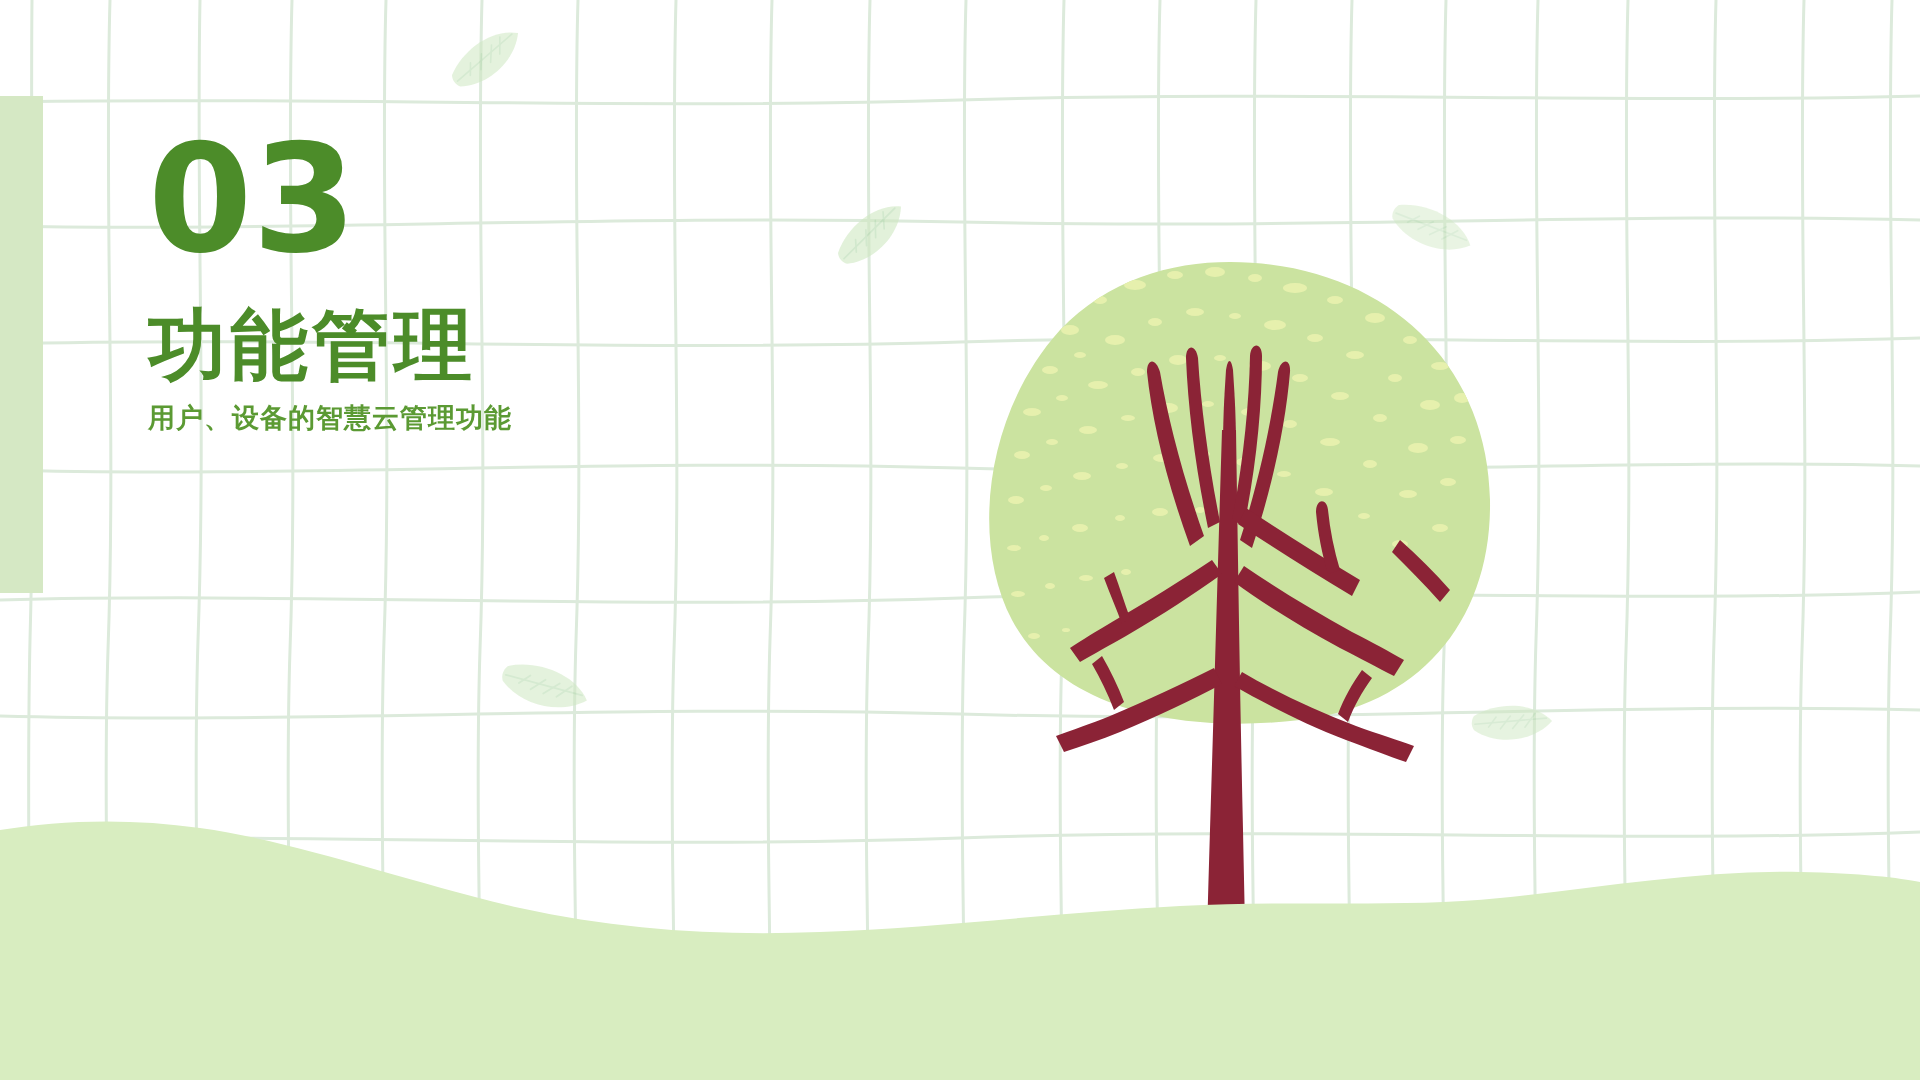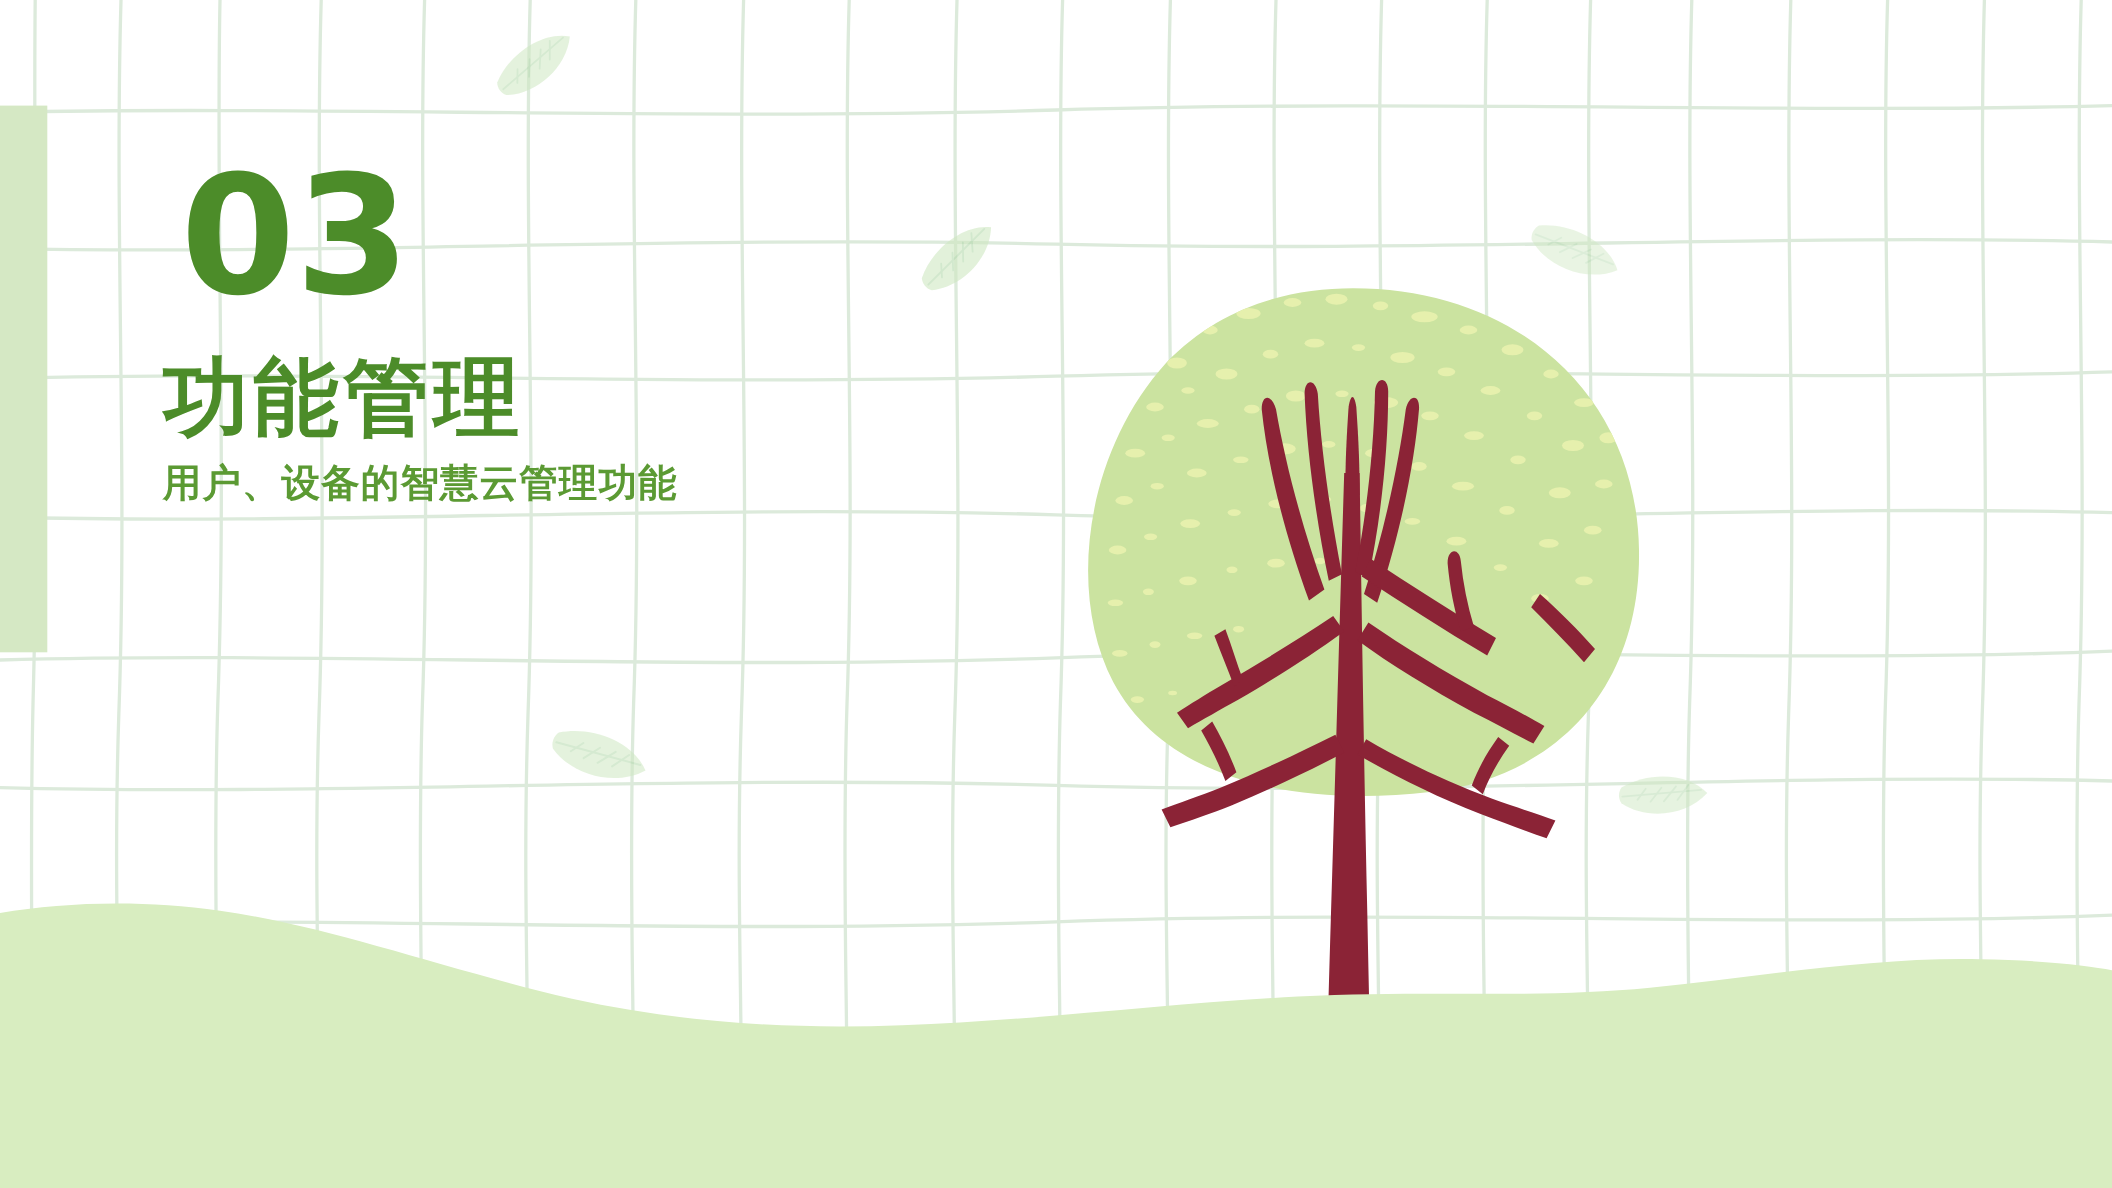--- a/index.html
+++ b/index.html
@@ -41,36 +41,36 @@
     width: 760px;
     z-index: 40;
   }
   #section-number {
     font-family: "DejaVu Sans", sans-serif;
     font-size: 150px;
     font-weight: 700;
     line-height: 0.95;
     letter-spacing: 0px;
     color: #4c8c29;
-    margin: 16px;
+    margin: 0;
     padding: 0;
   }
   #section-title {
     font-family: Liberation Serif, serif;
     font-size: 78px;
     font-weight: 700;
     line-height: 1.05;
     letter-spacing: 4px;
     color: #4c8c29;
     margin: 34px 0 0 0;
     padding: 0;
   }
   #section-subtitle {
     font-family: "DejaVu Sans", "Liberation Sans", sans-serif;
-    font-size: 35px;
+    font-size: 27px;
     font-weight: 700;
     letter-spacing: 1px;
     color: #5b9a33;
     margin: 14px 0 0 0;
     padding: 0;
   }
 </style>
 </head>
 <body>
 

